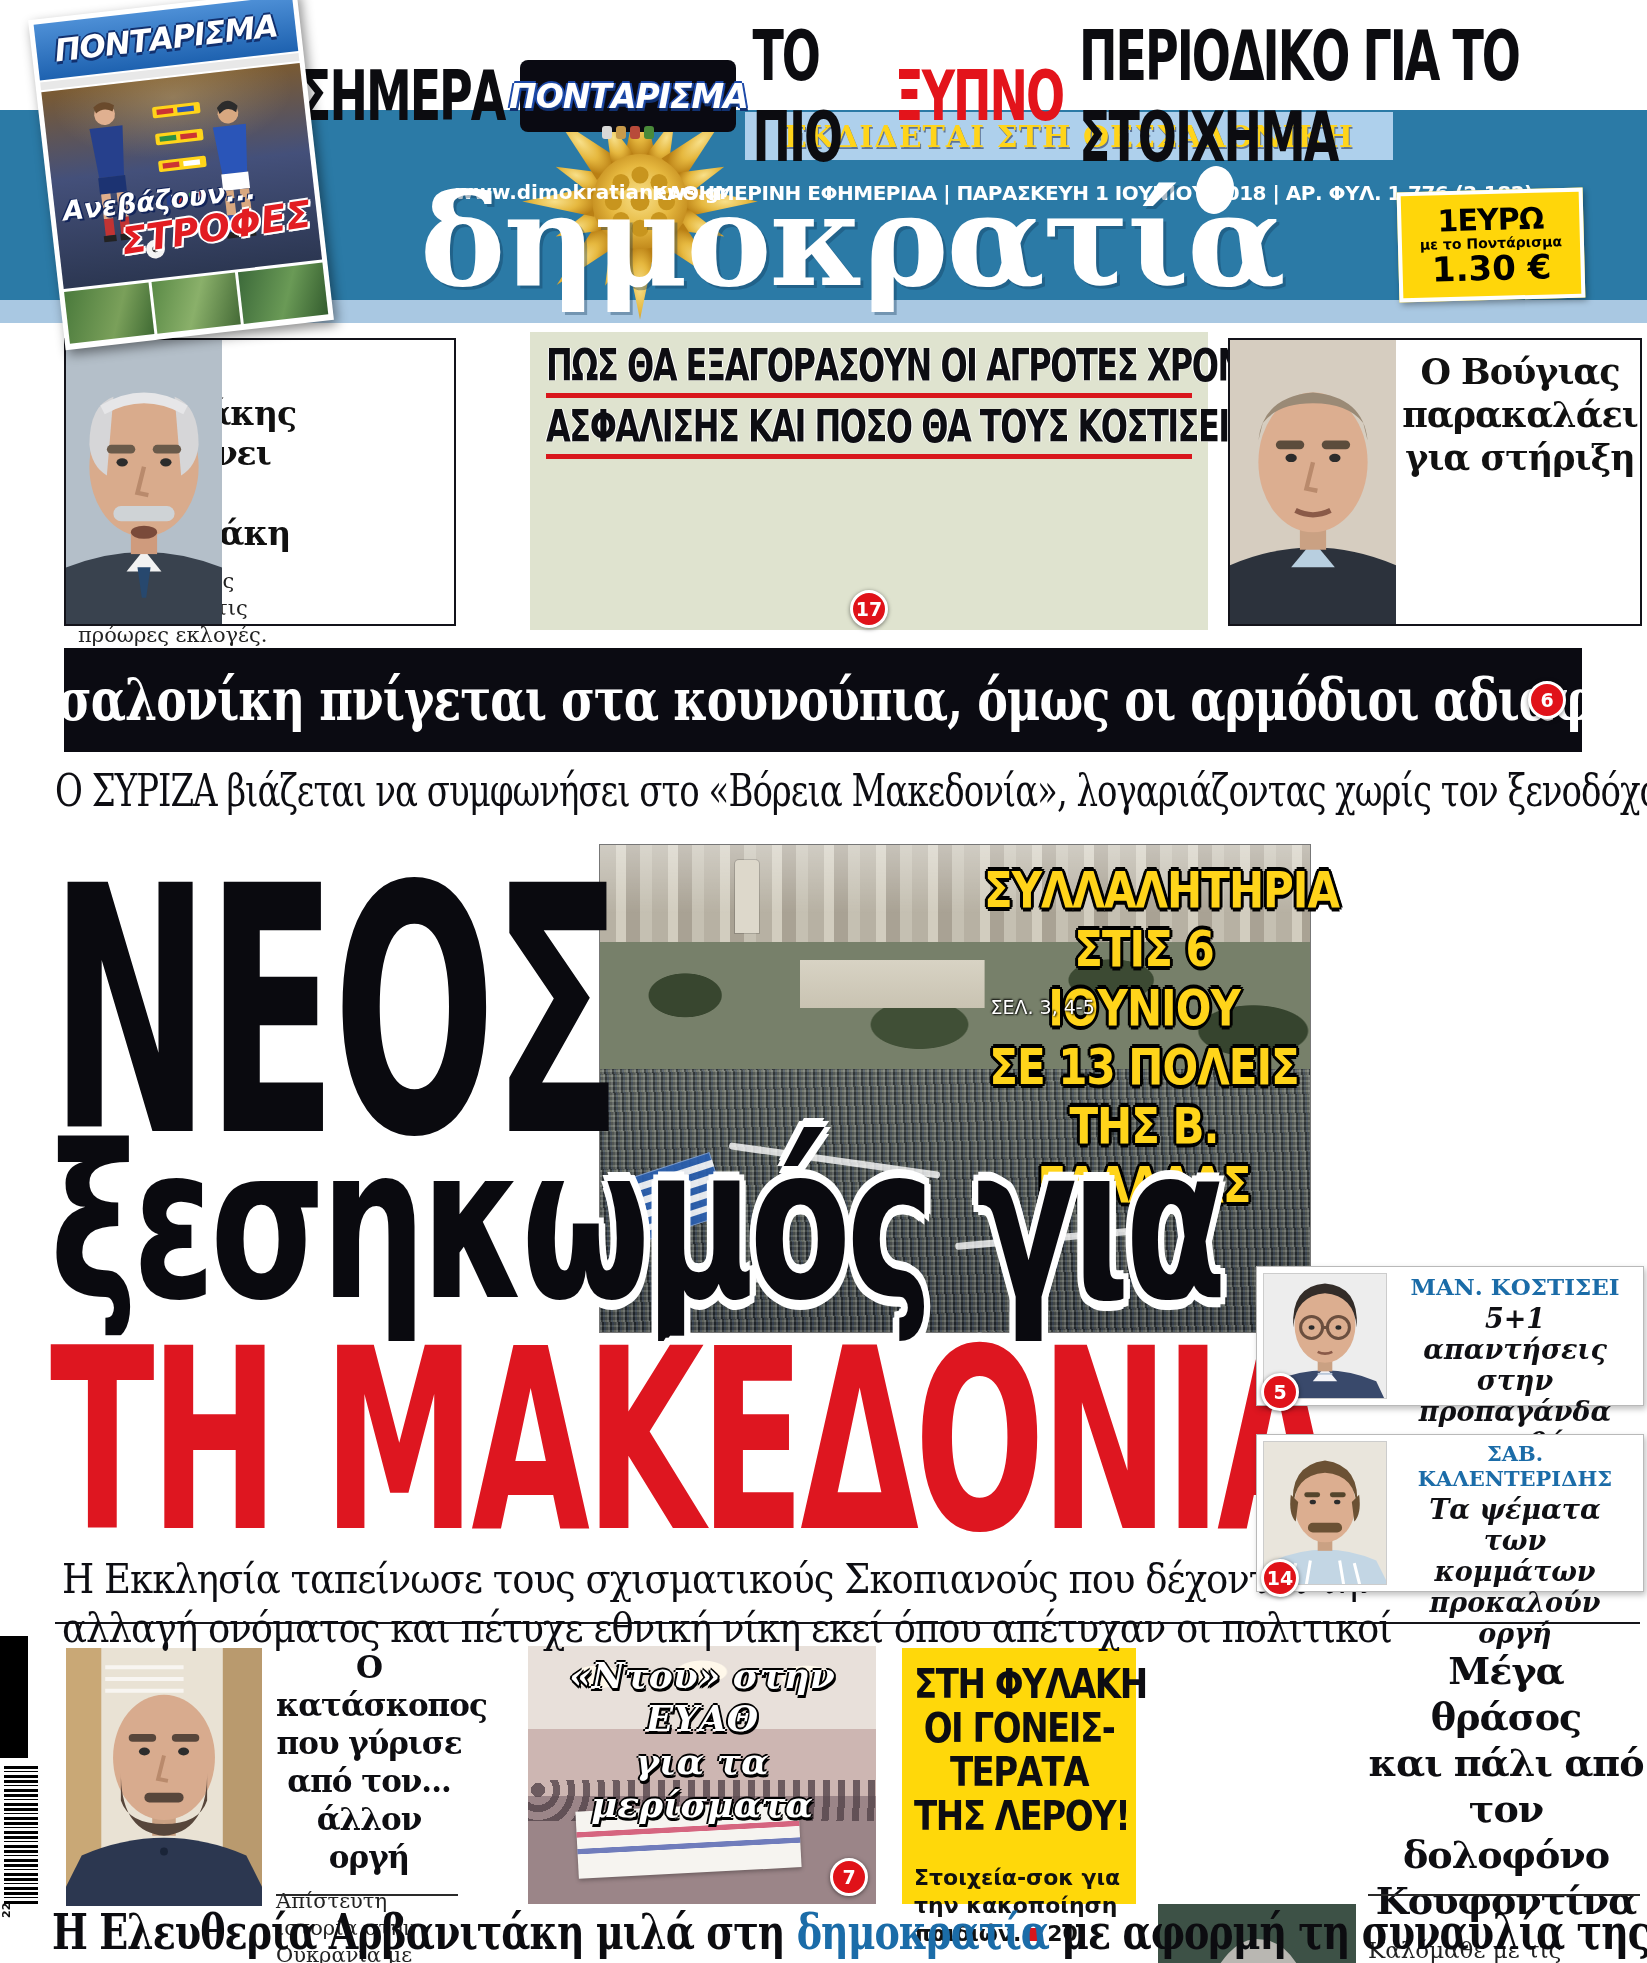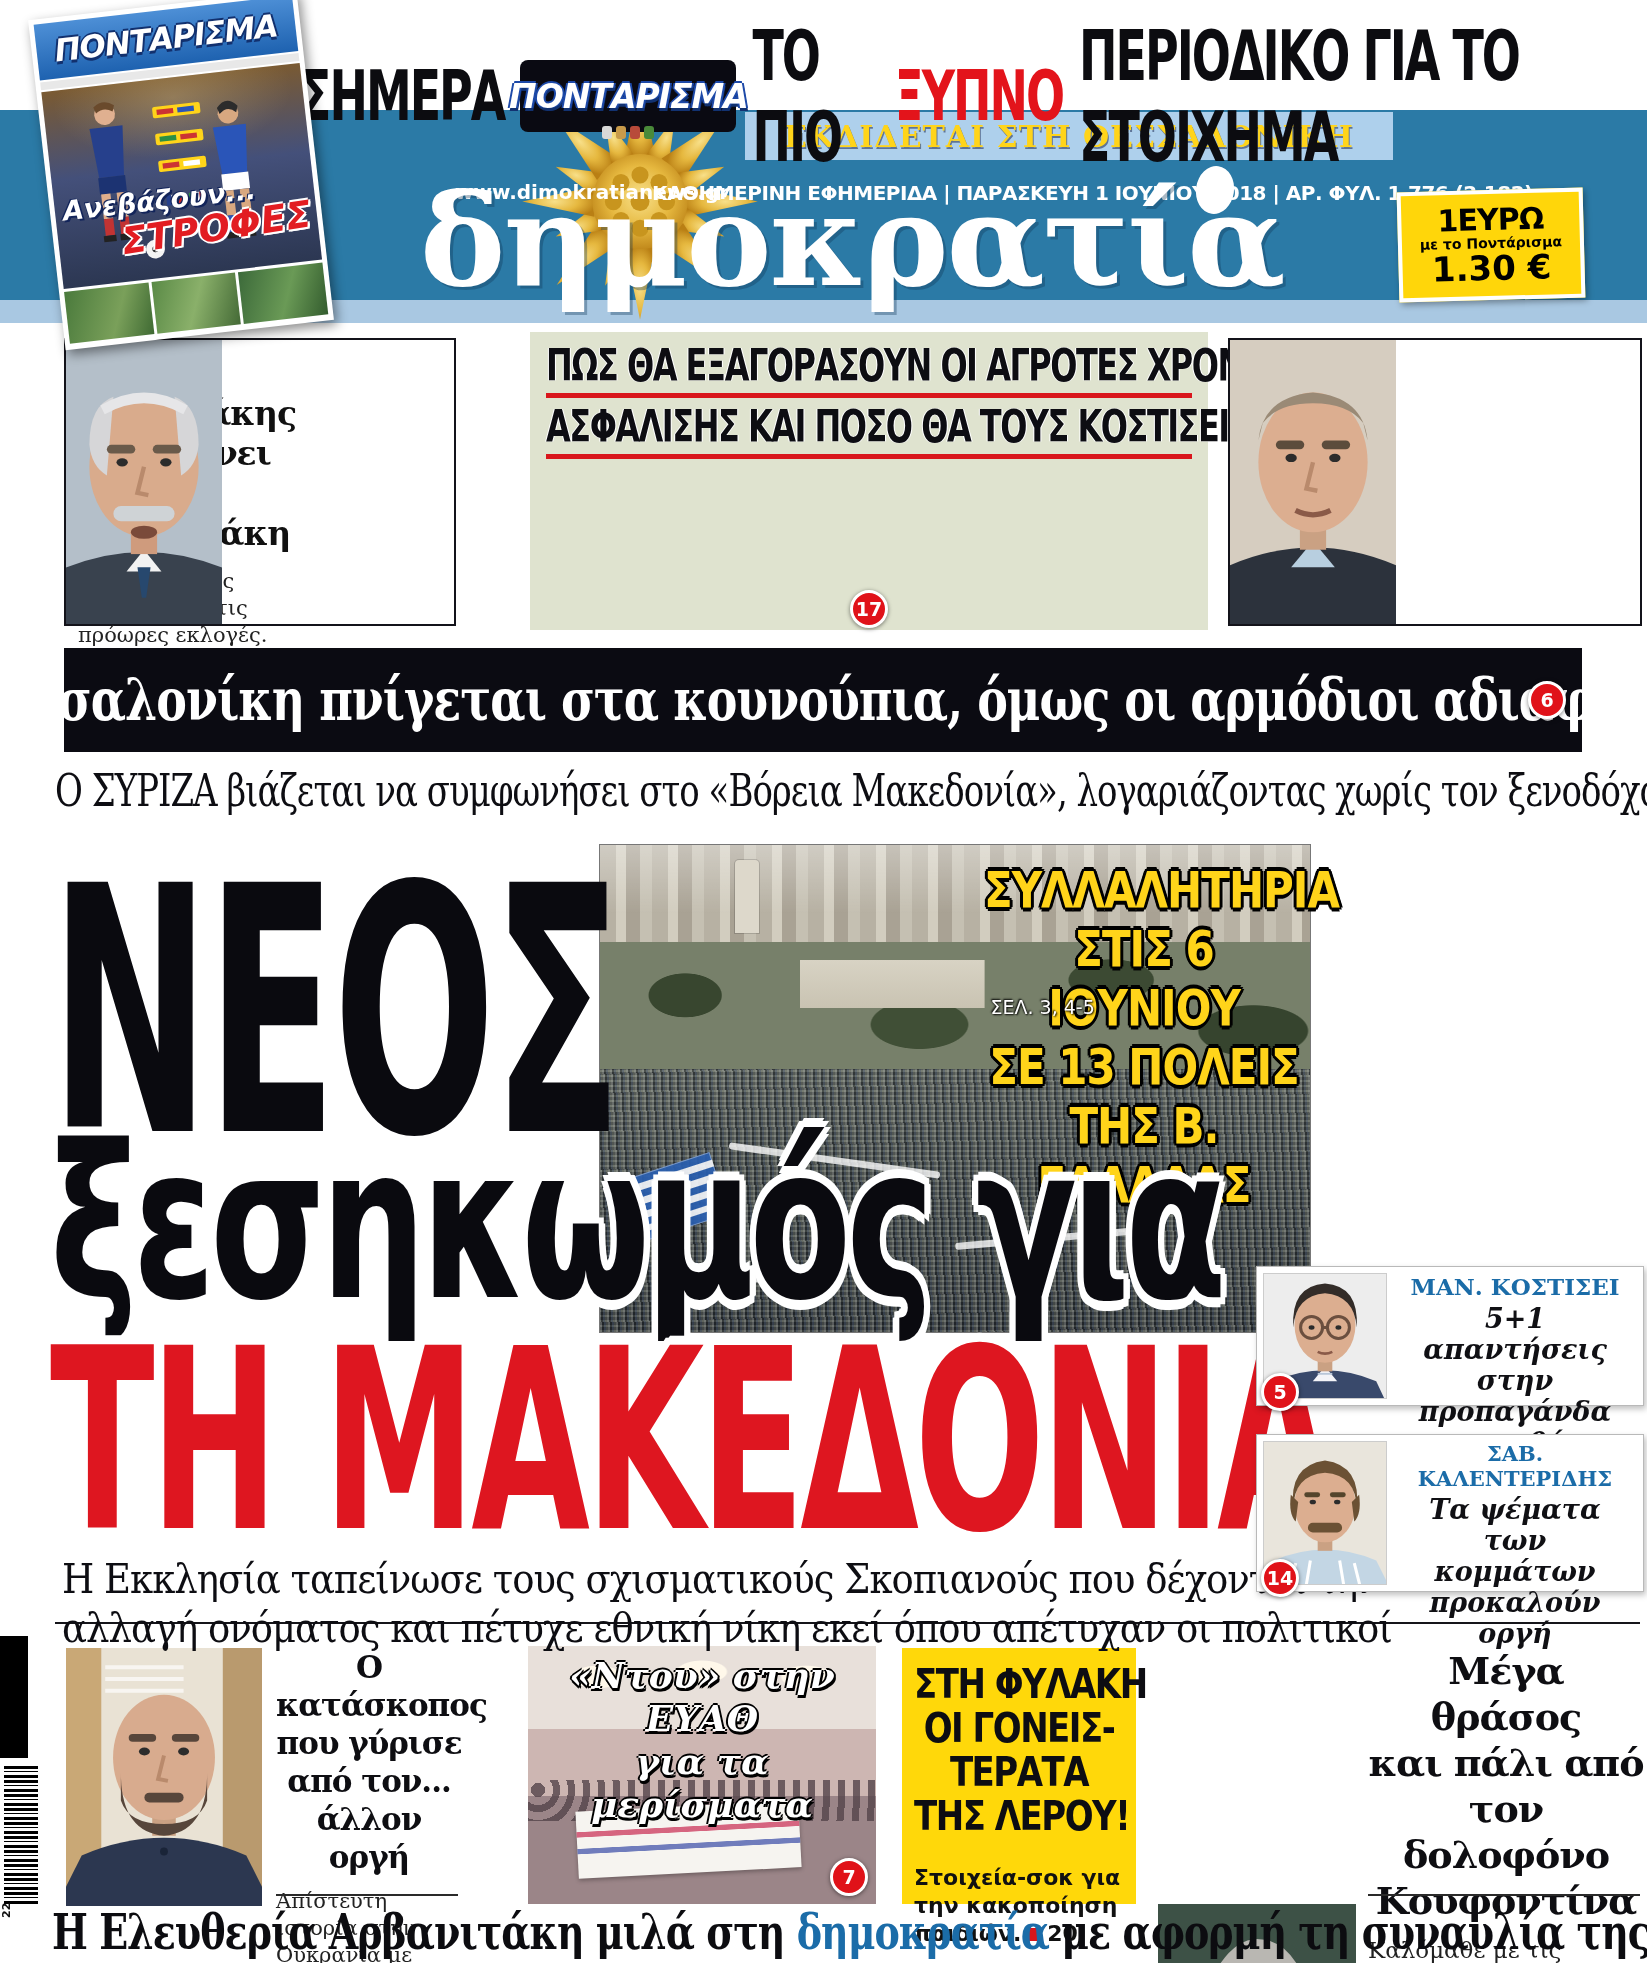--- a/index.html
+++ b/index.html
@@ -381,20 +381,25 @@
         <path d="M25,46 Q27,26 50,24 Q73,26 75,46 L73,38 Q66,29 50,29 Q34,29 27,38 Z" fill="#9a8a76"></path>
         <rect x="33" y="46" width="13" height="4" rx="2" fill="#5c4c3c"></rect>
         <rect x="54" y="46" width="13" height="4" rx="2" fill="#5c4c3c"></rect>
         <ellipse cx="40" cy="54" rx="2.6" ry="1.9" fill="#2c2c2c"></ellipse>
           <ellipse cx="60" cy="54" rx="2.6" ry="1.9" fill="#2c2c2c"></ellipse>
         <path d="M50,56 L47,68 L52,69" stroke="#b98a6c" stroke-width="2" fill="none"></path>
         <path d="M42,78 Q50,82 58,78" stroke="#8a5a48" stroke-width="2.4" fill="none"></path>
       </svg>
     </div>
     <div class="abs" style="left:172px;top:10px;width:236px;">
+      <div class="tbox-title" style="font-size:35px;line-height:43px;letter-spacing:-1px;">
+        <span style="display:block">Ο Βούγιας</span>
+        <span style="display:block">παρακαλάει</span>
+        <span style="display:block">για στήριξη</span>
+      </div>
     </div>
   </div>
 
   <div class="abs blackbar">
     <span class="txt">Η Θεσσαλονίκη πνίγεται στα κουνούπια, όμως οι αρμόδιοι αδιαφορούν</span>
     <div class="badge">
         <span>6</span>
       </div>
   </div>
 

